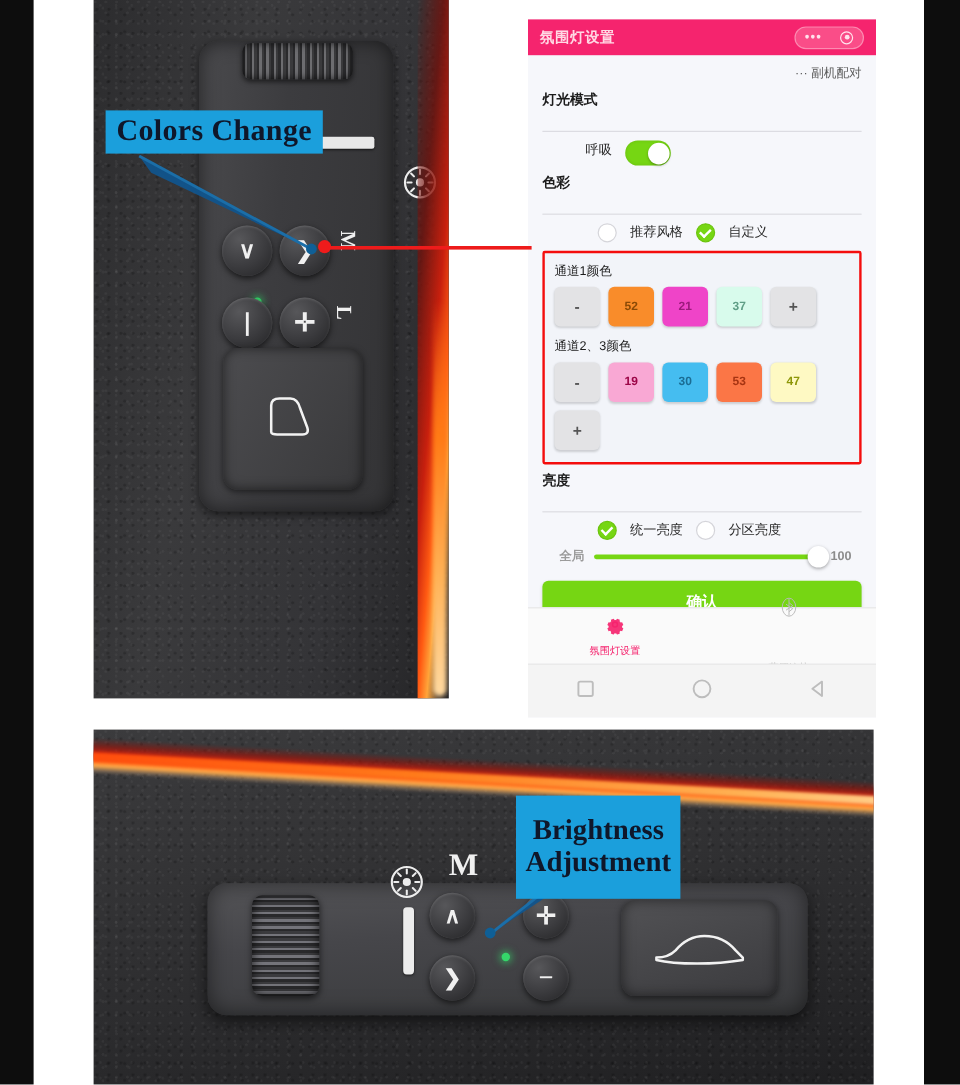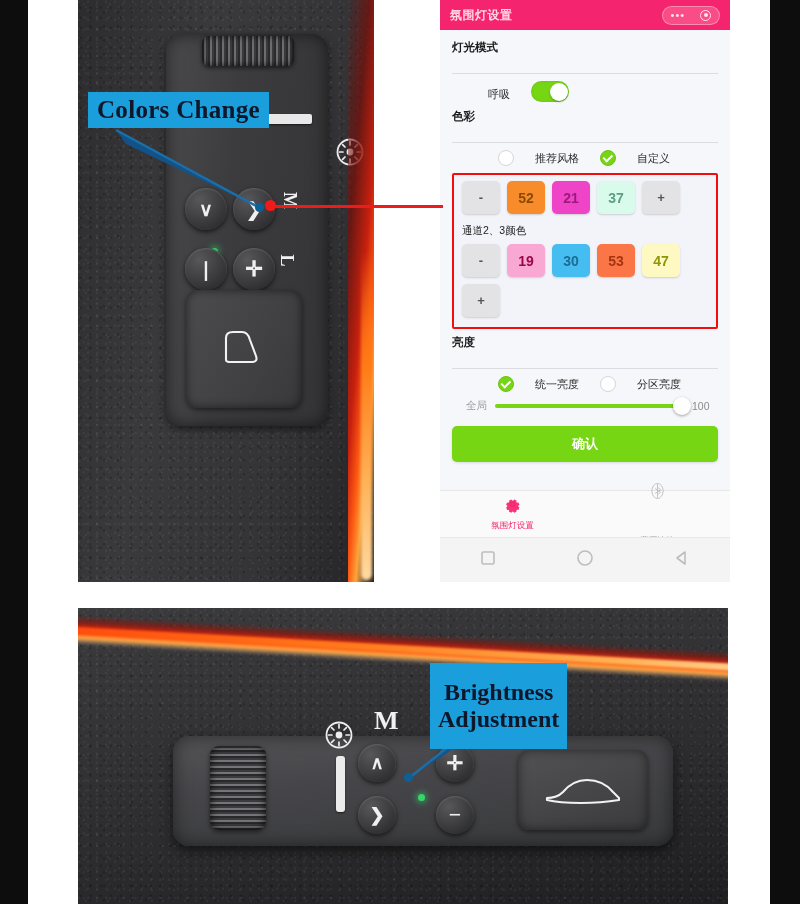--- a/index.html
+++ b/index.html
@@ -89,21 +89,21 @@
     filter: blur(.4px);
   }
   .led-glow-v {
     position: absolute; right: 2px; top: 250px; width: 11px; height: 330px;
     background: linear-gradient(180deg, rgba(255,110,20,0) 0%, #ff7b16 35%, #ffb257 70%, #ffd9a0 100%);
     filter: blur(1.6px); border-radius: 6px;
   }
 
   
   .phone {
-    position: absolute; left: 440px; top: 0; width: 290px; height: 582px;
+    position: absolute; left: 440px; top: 16px; width: 290px; height: 582px;
     background: #f6f7fb; overflow: hidden;
   }
   .ph-header {
     height: 30px; background: #f5246e;
     display: flex; align-items: center; justify-content: space-between;
     padding: 0 10px;
   }
   .ph-title { color: #ffd8e4; font-size: 12px; font-weight: bold; letter-spacing: .5px; }
   .capsule {
     width: 58px; height: 19px; border-radius: 10px; background: #fa4d88;
@@ -116,21 +116,21 @@
     border: 1.6px solid #ffe3ec; display:flex; align-items:center; justify-content:center;
   }
   .cap-circ i { width:4px; height:4px; border-radius:50%; background:#ffe3ec; display:block; }
 
   .ph-body { padding: 6px 12px 0 12px; }
   .pair-row { text-align: right; color:#5a5a5a; font-size: 10.5px; padding: 2px 0 4px; }
   .sec-title {
     font-size: 11.5px; font-weight: bold; color: #1c1c1c;
     padding-bottom: 18px; border-bottom: 1px solid #dcdce2; margin-top: 4px;
   }
-  .row { display:flex; align-items:flex-end; gap:21px; margin: 7px 0; padding-left: 36px; }
+  .row { display:flex; align-items:flex-start; gap:11px; margin: 7px 0; padding-left: 36px; }
   .lbl { font-size: 11px; color: #2a2a2a; }
   .toggle {
     width: 38px; height: 21px; border-radius: 11px;
     background: #76d613; position: relative;
     box-shadow: inset 0 0 3px rgba(0,0,0,.12);
   }
   .toggle i {
     position:absolute; right:1.5px; top:1.5px; width:18px; height:18px;
     border-radius:50%; background:#fff; box-shadow:0 1px 2px rgba(0,0,0,.3); display:block;
   }
@@ -150,26 +150,26 @@
   
   .hl-box {
     border: 2.5px solid #f40d0d; border-radius: 2px;
     padding: 6px 8px 10px; margin-top: 6px; background: #f2f4f9;
   }
   .ch-label { font-size: 10.5px; color:#1c1c1c; margin: 2px 0 6px; }
   .sw-row { display:flex; flex-wrap: wrap; gap: 7px; }
   .sw {
     width: 38px; height: 33px; border-radius: 5px;
     display:flex; align-items:center; justify-content:center;
-    font-size: 14px; font-weight: bold;
+    font-size: 10px; font-weight: bold;
     box-shadow: 0 1px 2px rgba(0,0,0,.16);
   }
   .sw.blank { background:#e3e3e5; color:#555; font-size:13px; }
 
-  .slider-row { display:flex; align-items:center; gap:8px; margin: 4px 2px 0 14px; }
+  .slider-row { display:flex; align-items:center; gap:8px; margin: 4px 2px 0 14px; font-weight: bold; }
   .sl-lbl { font-size: 10.5px; color:#9b9b9b; }
   .sl-track {
     flex: 1; height: 4px; border-radius: 2px; background:#76d613; position: relative;
   }
   .sl-knob {
     position:absolute; right:-7px; top:-7px; width:18px; height:18px; border-radius:50%;
     background:#fff; box-shadow:0 1px 3px rgba(0,0,0,.35);
   }
   .sl-val { font-size:10.5px; color:#8b8b8b; width:24px; }
 
@@ -343,38 +343,43 @@
       <div class="capsule">
         <span class="cap-dots">•••</span>
         <span class="cap-circ">
             <i></i>
           </span>
       </div>
     </div>
 
     <div class="ph-body">
 
+      <div class="pair-row">
+        <span>···</span>
+        <span>副机配对</span>
+      </div>
 
       <div class="sec-title">灯光模式</div>
       <div class="row">
         <span class="lbl">呼吸</span>
         <span class="toggle">
             <i></i>
           </span>
       </div>
 
       <div class="sec-title">色彩</div>
       <div class="row" style="margin-left:10px;">
         <span class="radio"></span>
         <span class="lbl">推荐风格</span>
         <span class="radio on"></span>
         <span class="lbl">自定义</span>
       </div>
 
       <div class="hl-box">
+        <div class="ch-label">通道1颜色</div>
         <div class="sw-row">
           <span class="sw blank">-</span>
           <span class="sw" style="background:#f98c2a;color:#8a4a06;">52</span>
           <span class="sw" style="background:#ef44c8;color:#9b1b7c;">21</span>
           <span class="sw" style="background:#d8fbec;color:#5f9e86;">37</span>
           <span class="sw blank">+</span>
         </div>
 
         <div class="ch-label" style="margin-top:10px;">通道2、3颜色</div>
         <div class="sw-row">

